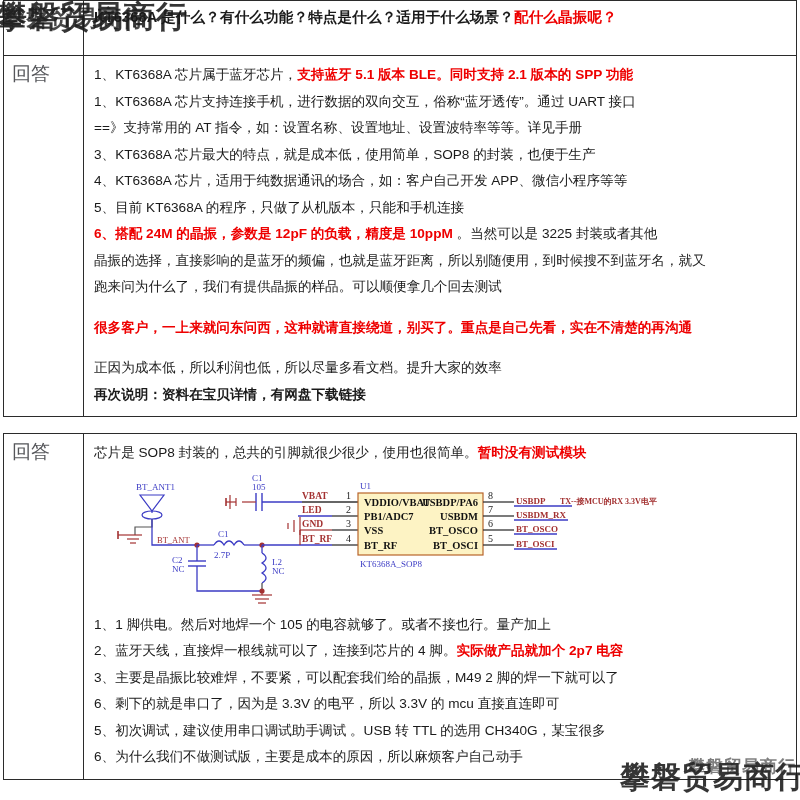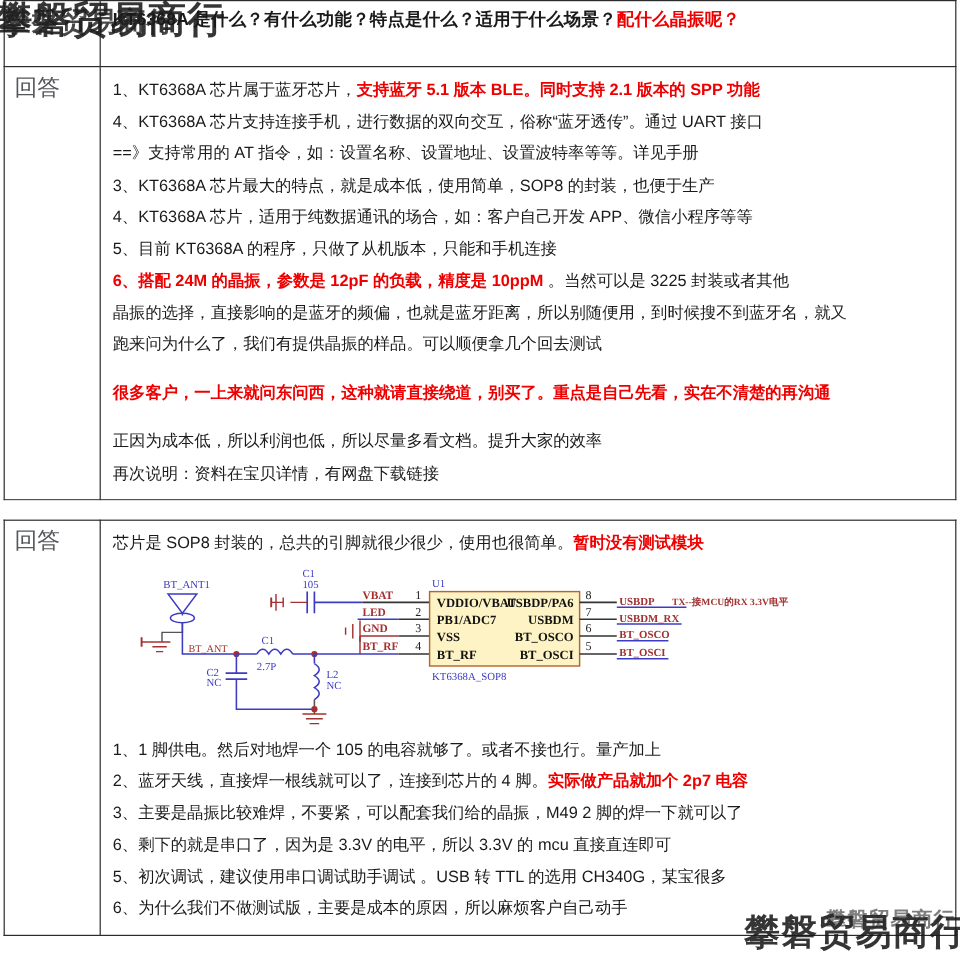--- a/index.html
+++ b/index.html
@@ -57,21 +57,21 @@
   .a-cell {
     padding: 6px 6px 8px 10px;
     font-size: 13.6px;
     line-height: 1.95;
   }
 
   .tbl1-head-row .q-cell { height: 40px; }
   .tbl1-empty { height: 40px; }
 
   .red { color: #ee0000; font-weight: bold; }
-  .bold { font-weight: normal; text-align: center; }
+  .bold { font-weight: bold; text-align: center; }
 
   .line { display: block; white-space: nowrap; }
   .blank-line { display: block; height: 14px; }
 
   .gap {
     height: 16px;
     background: #ffffff;
   }
 
   
@@ -133,21 +133,21 @@
           </div>
         </td>
       </tr>
       <tr>
         <td>
           <div class="label-cell">回答</div>
         </td>
         <td>
           <div class="a-cell" id="t1-answer">
               <span class="line"><span>1、KT6368A 芯片属于蓝牙芯片，</span><span class="red">支持蓝牙 5.1 版本 BLE。同时支持 2.1 版本的 SPP 功能</span></span>
-              <span class="line"><span>4、KT6368A 芯片支持连接手机，进行数据的双向交互，俗称“蓝牙透传”。通过 UART 接口</span></span>
+              <span class="line"><span>1、KT6368A 芯片支持连接手机，进行数据的双向交互，俗称“蓝牙透传”。通过 UART 接口</span></span>
               <span class="line"><span>==》支持常用的 AT 指令，如：设置名称、设置地址、设置波特率等等。详见手册</span></span>
               <span class="line"><span>3、KT6368A 芯片最大的特点，就是成本低，使用简单，SOP8 的封装，也便于生产</span></span>
               <span class="line"><span>4、KT6368A 芯片，适用于纯数据通讯的场合，如：客户自己开发 APP、微信小程序等等</span></span>
               <span class="line"><span>5、目前 KT6368A 的程序，只做了从机版本，只能和手机连接</span></span>
               <span class="line"><span class="red">6、</span><span class="red">搭配 24M 的晶振，参数是 12pF 的负载，精度是 10ppM</span><span> 。当然可以是 3225 封装或者其他</span></span>
               <span class="line"><span>晶振的选择，直接影响的是蓝牙的频偏，也就是蓝牙距离，所以别随便用，到时候搜不到蓝牙名，就又</span></span>
               <span class="line"><span>跑来问为什么了，我们有提供晶振的样品。可以顺便拿几个回去测试</span></span>
               <span class="blank-line"></span>
               <span class="line"><span class="red">很多客户，一上来就问东问西，这种就请直接绕道，别买了。重点是自己先看，实在不清楚的再沟通</span></span>
               <span class="blank-line"></span>

